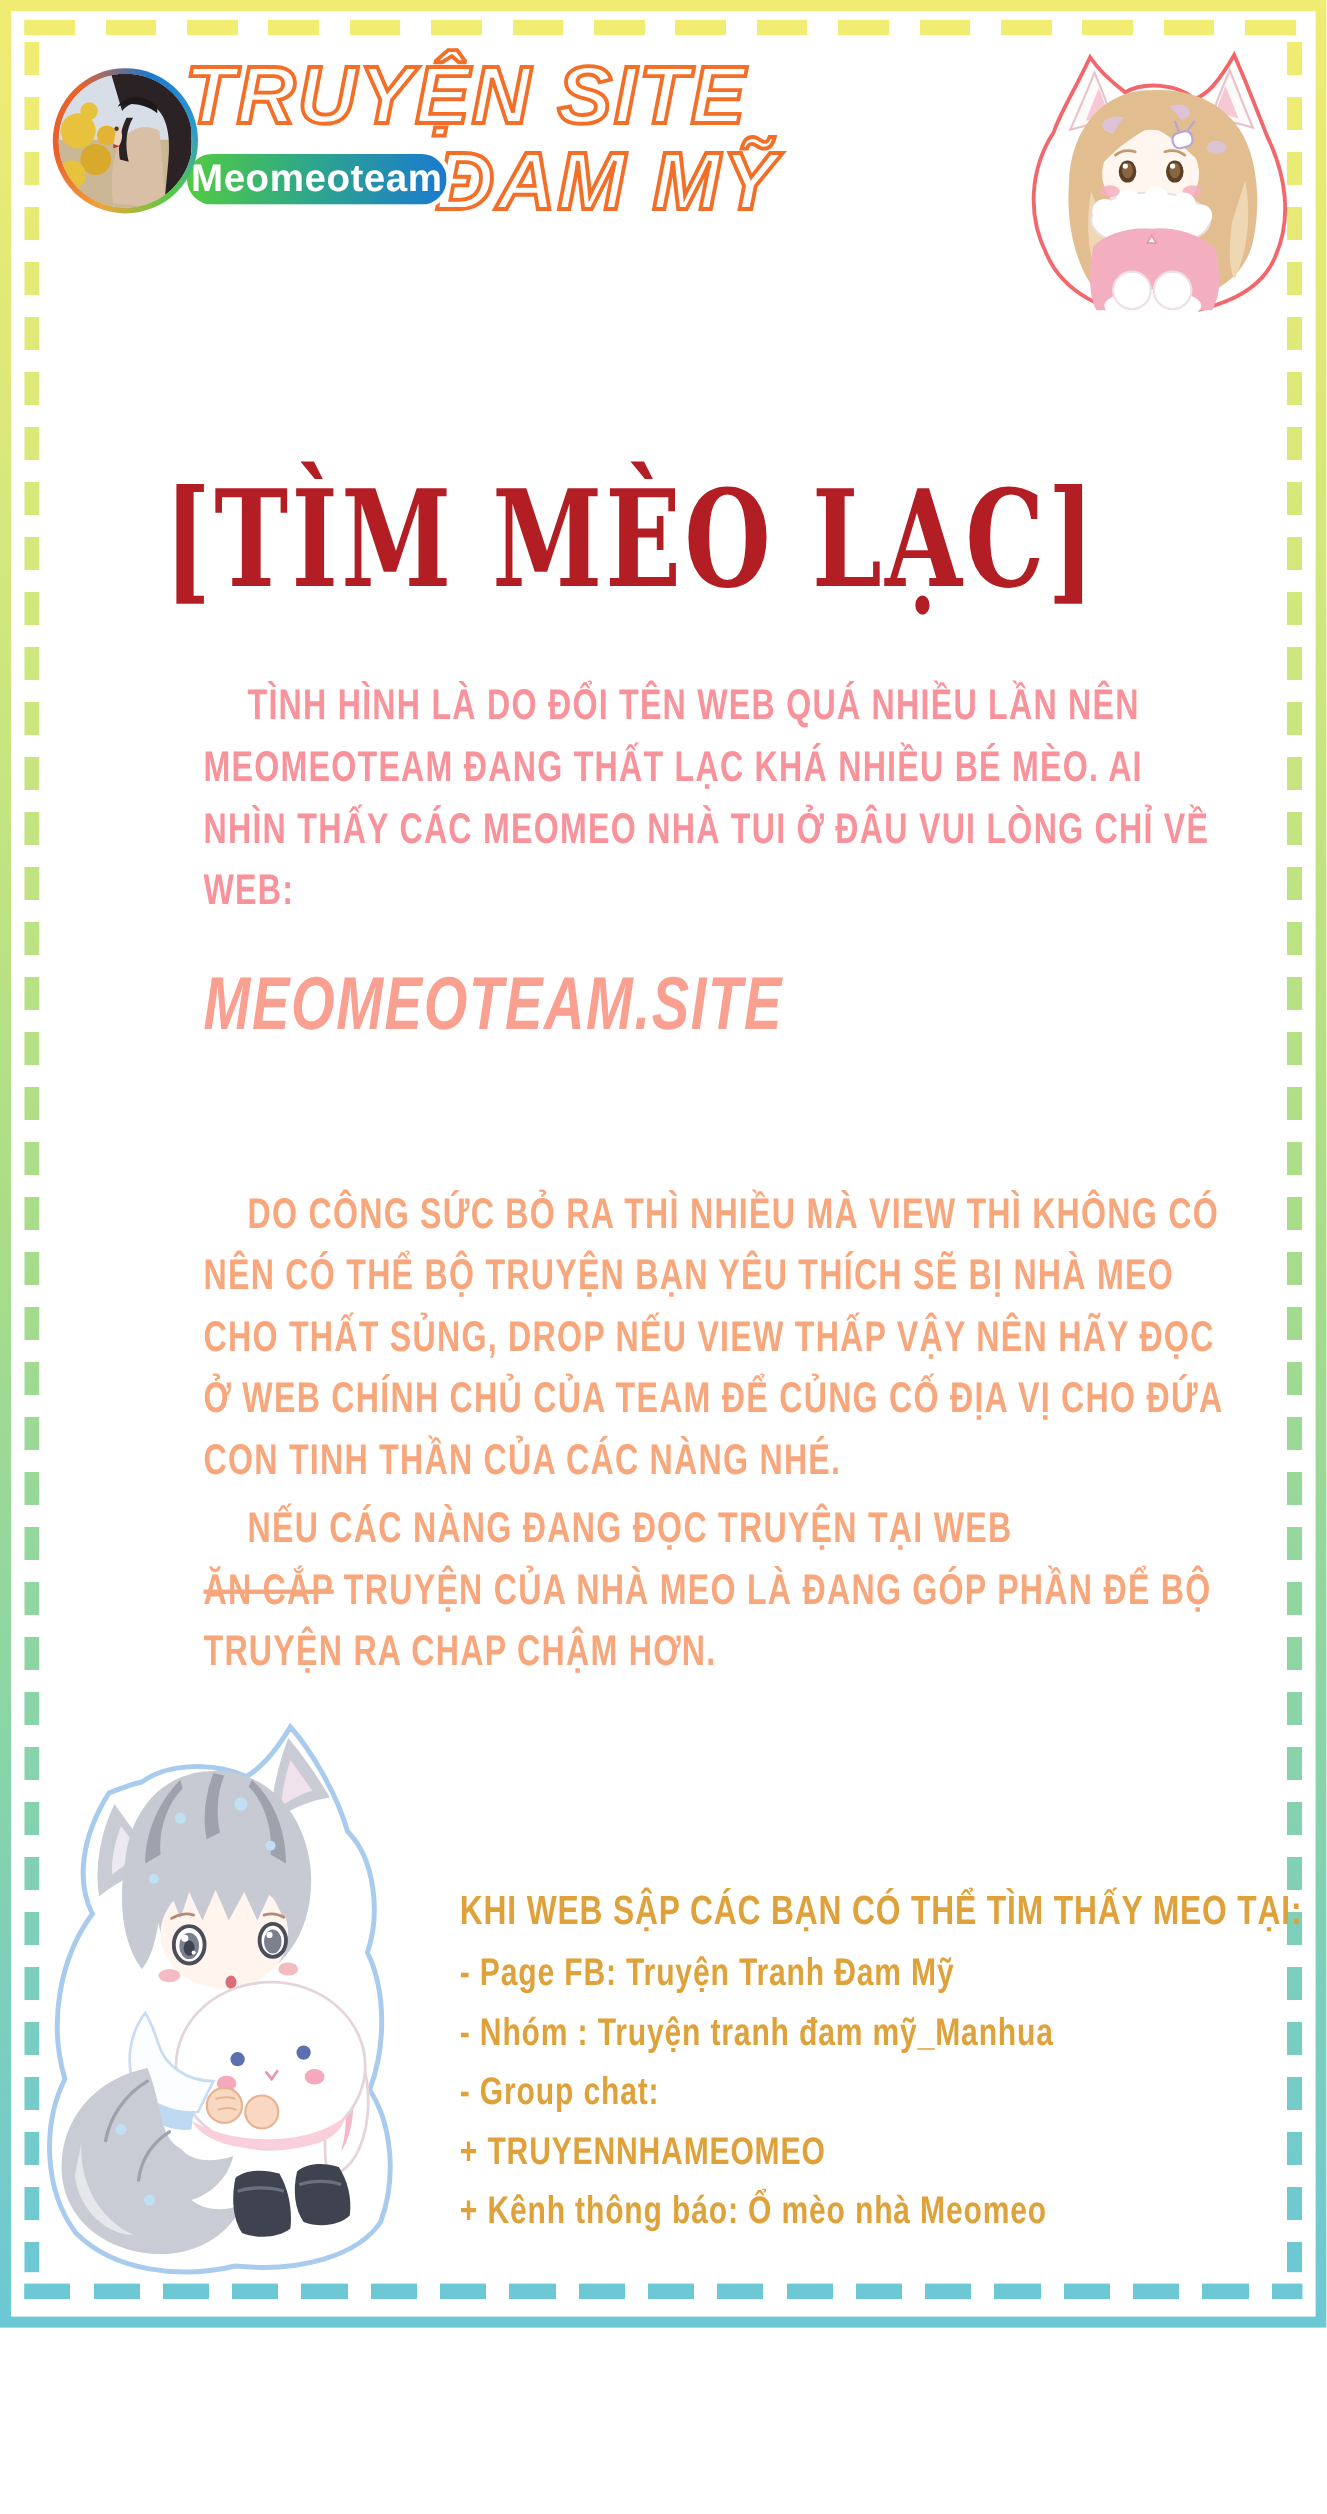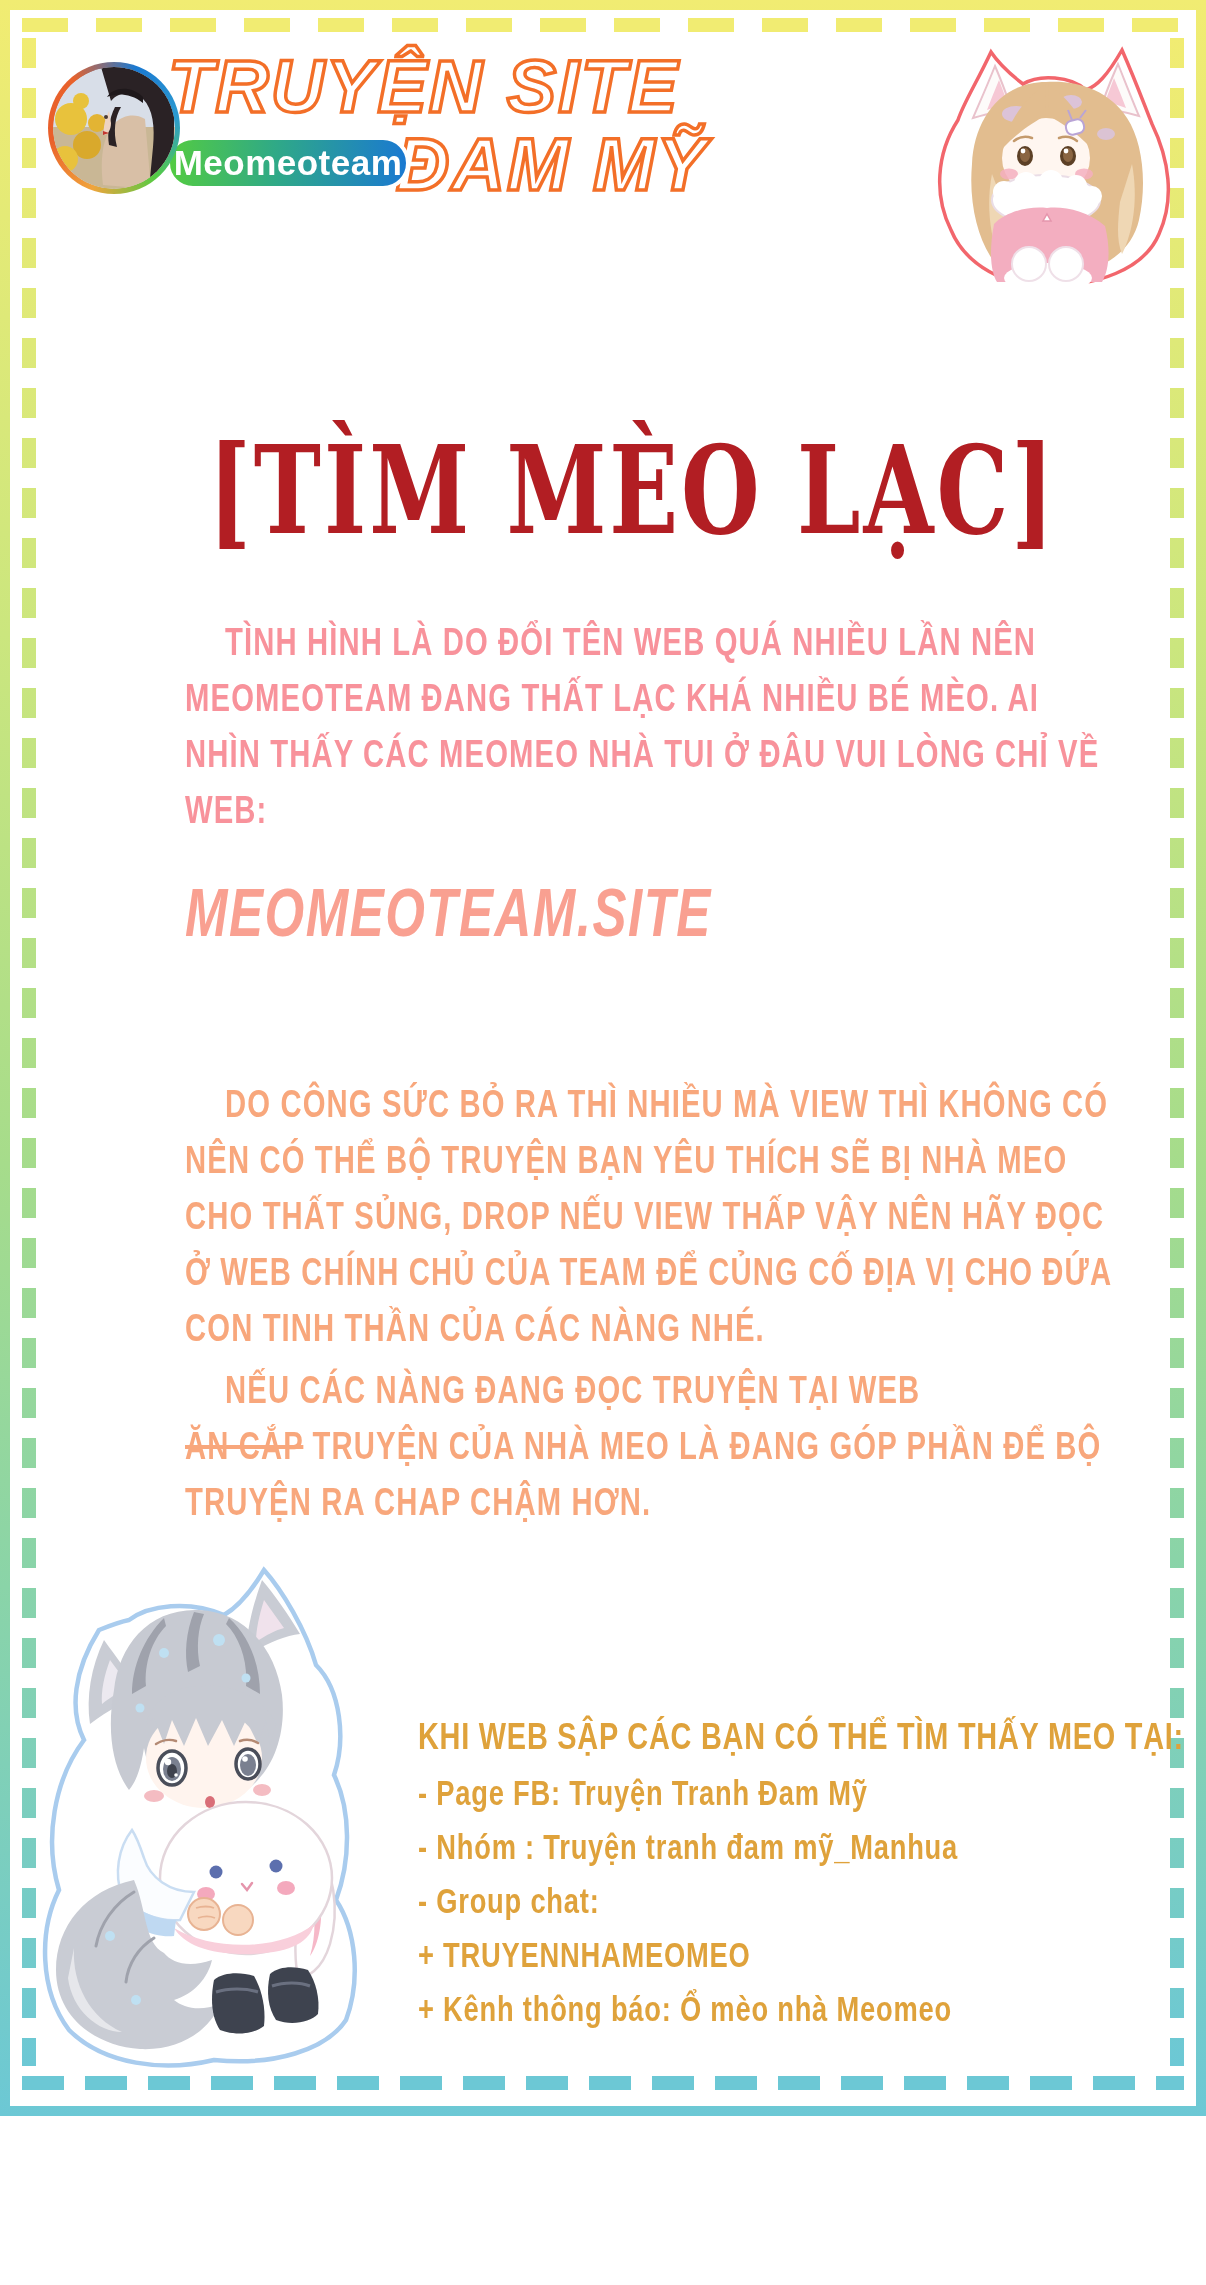--- a/index.html
+++ b/index.html
@@ -38,21 +38,21 @@
      -webkit-text-stroke:3.5px #F36F28;letter-spacing:2px;}
   .logo1{left:168px;top:44px;}
   .logo2{left:396px;top:122px;}
 
   
   .sticker{position:absolute;z-index:5;}
   .girl{left:896px;top:24px;width:292px;height:272px;}
   .boy{left:14px;top:1548px;width:372px;height:540px;}
 
   
-  .red-title{position:absolute;left:0;top:418px;width:1206px;text-align:right;z-index:2;}
+  .red-title{position:absolute;left:0;top:418px;width:1206px;text-align:left;z-index:2;}
   .red-title span{display:inline-block;transform:scaleX(0.74);transform-origin:50% 50%;
      font-family:"DejaVu Serif",serif;font-weight:bold;font-size:122px;color:#B21E23;
      letter-spacing:4px;white-space:nowrap;}
 
   
   .para{position:absolute;left:185px;z-index:2;}
   .pline{line-height:48px;white-space:nowrap;}
   .cz{display:inline-block;transform:scaleX(0.75);transform-origin:0 50%;white-space:nowrap;}
   .ind{padding-left:40px;}
   .t-pink{color:#F8929B;font-weight:bold;font-size:39px;letter-spacing:1.5px;}

